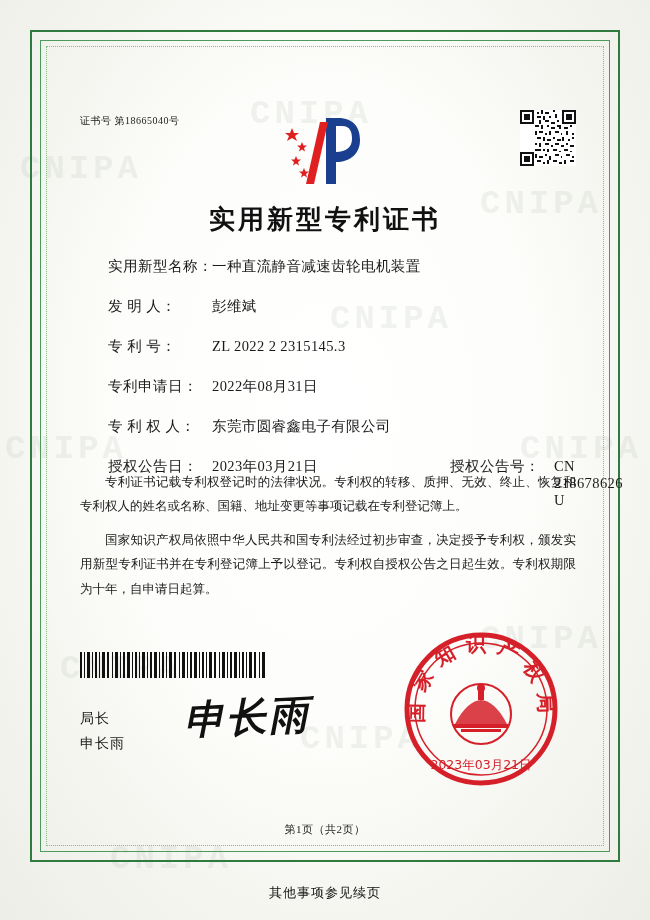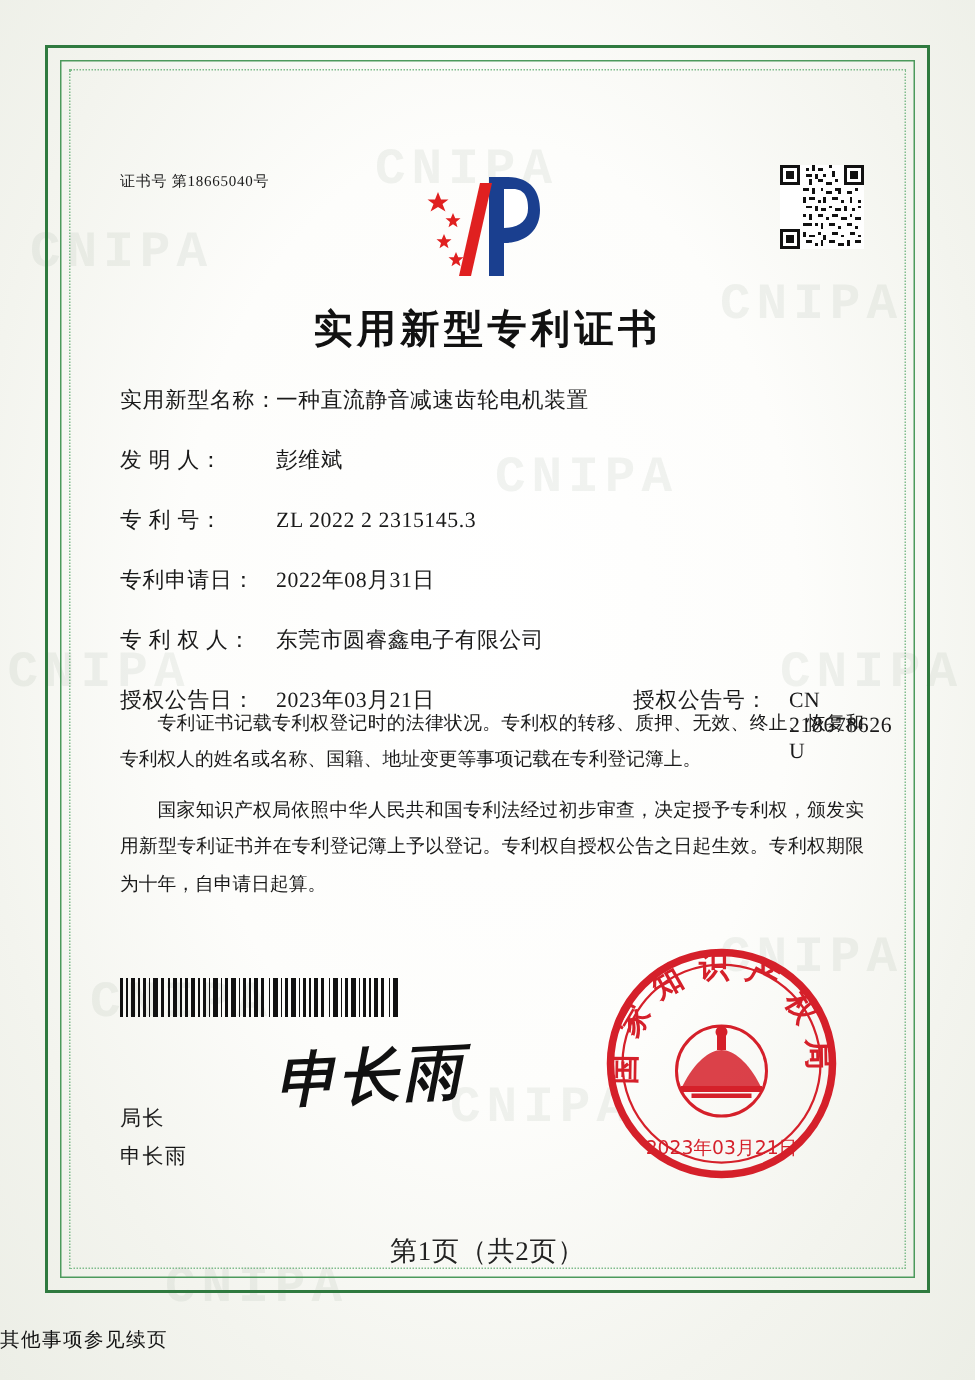--- a/index.html
+++ b/index.html
@@ -122,20 +122,21 @@
     align-items: baseline;
     margin-bottom: 21px;
     font-size: 14.5px;
     color: #1a1a1a;
   }
   .field-label {
     width: 104px;
     flex: 0 0 104px;
     letter-spacing: 0.5px;
     white-space: nowrap;
+    margin-left: 28px;
   }
   .field-value {
     flex: 1;
     letter-spacing: 0.4px;
   }
   .field-row.dual .field-value {
     flex: 0 0 238px;
   }
   .field-label2 {
     flex: 0 0 104px;
@@ -169,21 +170,20 @@
   }
 
   .director-block {
     position: absolute;
     left: 28px;
     top: 655px;
     font-size: 14px;
     line-height: 1.75;
     color: #1a1a1a;
     letter-spacing: 1px;
-    margin-top: 28px;
   }
   .signature {
     position: absolute;
     left: 132px;
     top: 638px;
     font-size: 40px;
     color: #111;
     font-family: "DejaVu Serif", serif;
     font-style: italic;
     font-weight: bold;
@@ -198,30 +198,30 @@
     top: 578px;
     width: 158px;
     height: 158px;
   }
 
   .page-no {
     position: absolute;
     left: 0; right: 0;
     top: 770px;
     text-align: center;
-    font-size: 18px;
+    font-size: 11px;
     color: #222;
     letter-spacing: 0.5px;
   }
 
   .footer-note {
     position: absolute;
     left: 0; right: 0;
     bottom: 18px;
-    text-align: left;
+    text-align: center;
     font-size: 13px;
     color: #111;
     letter-spacing: 1px;
   }
 </style>
 </head>
 <body>
 
 <div class="page">
 

